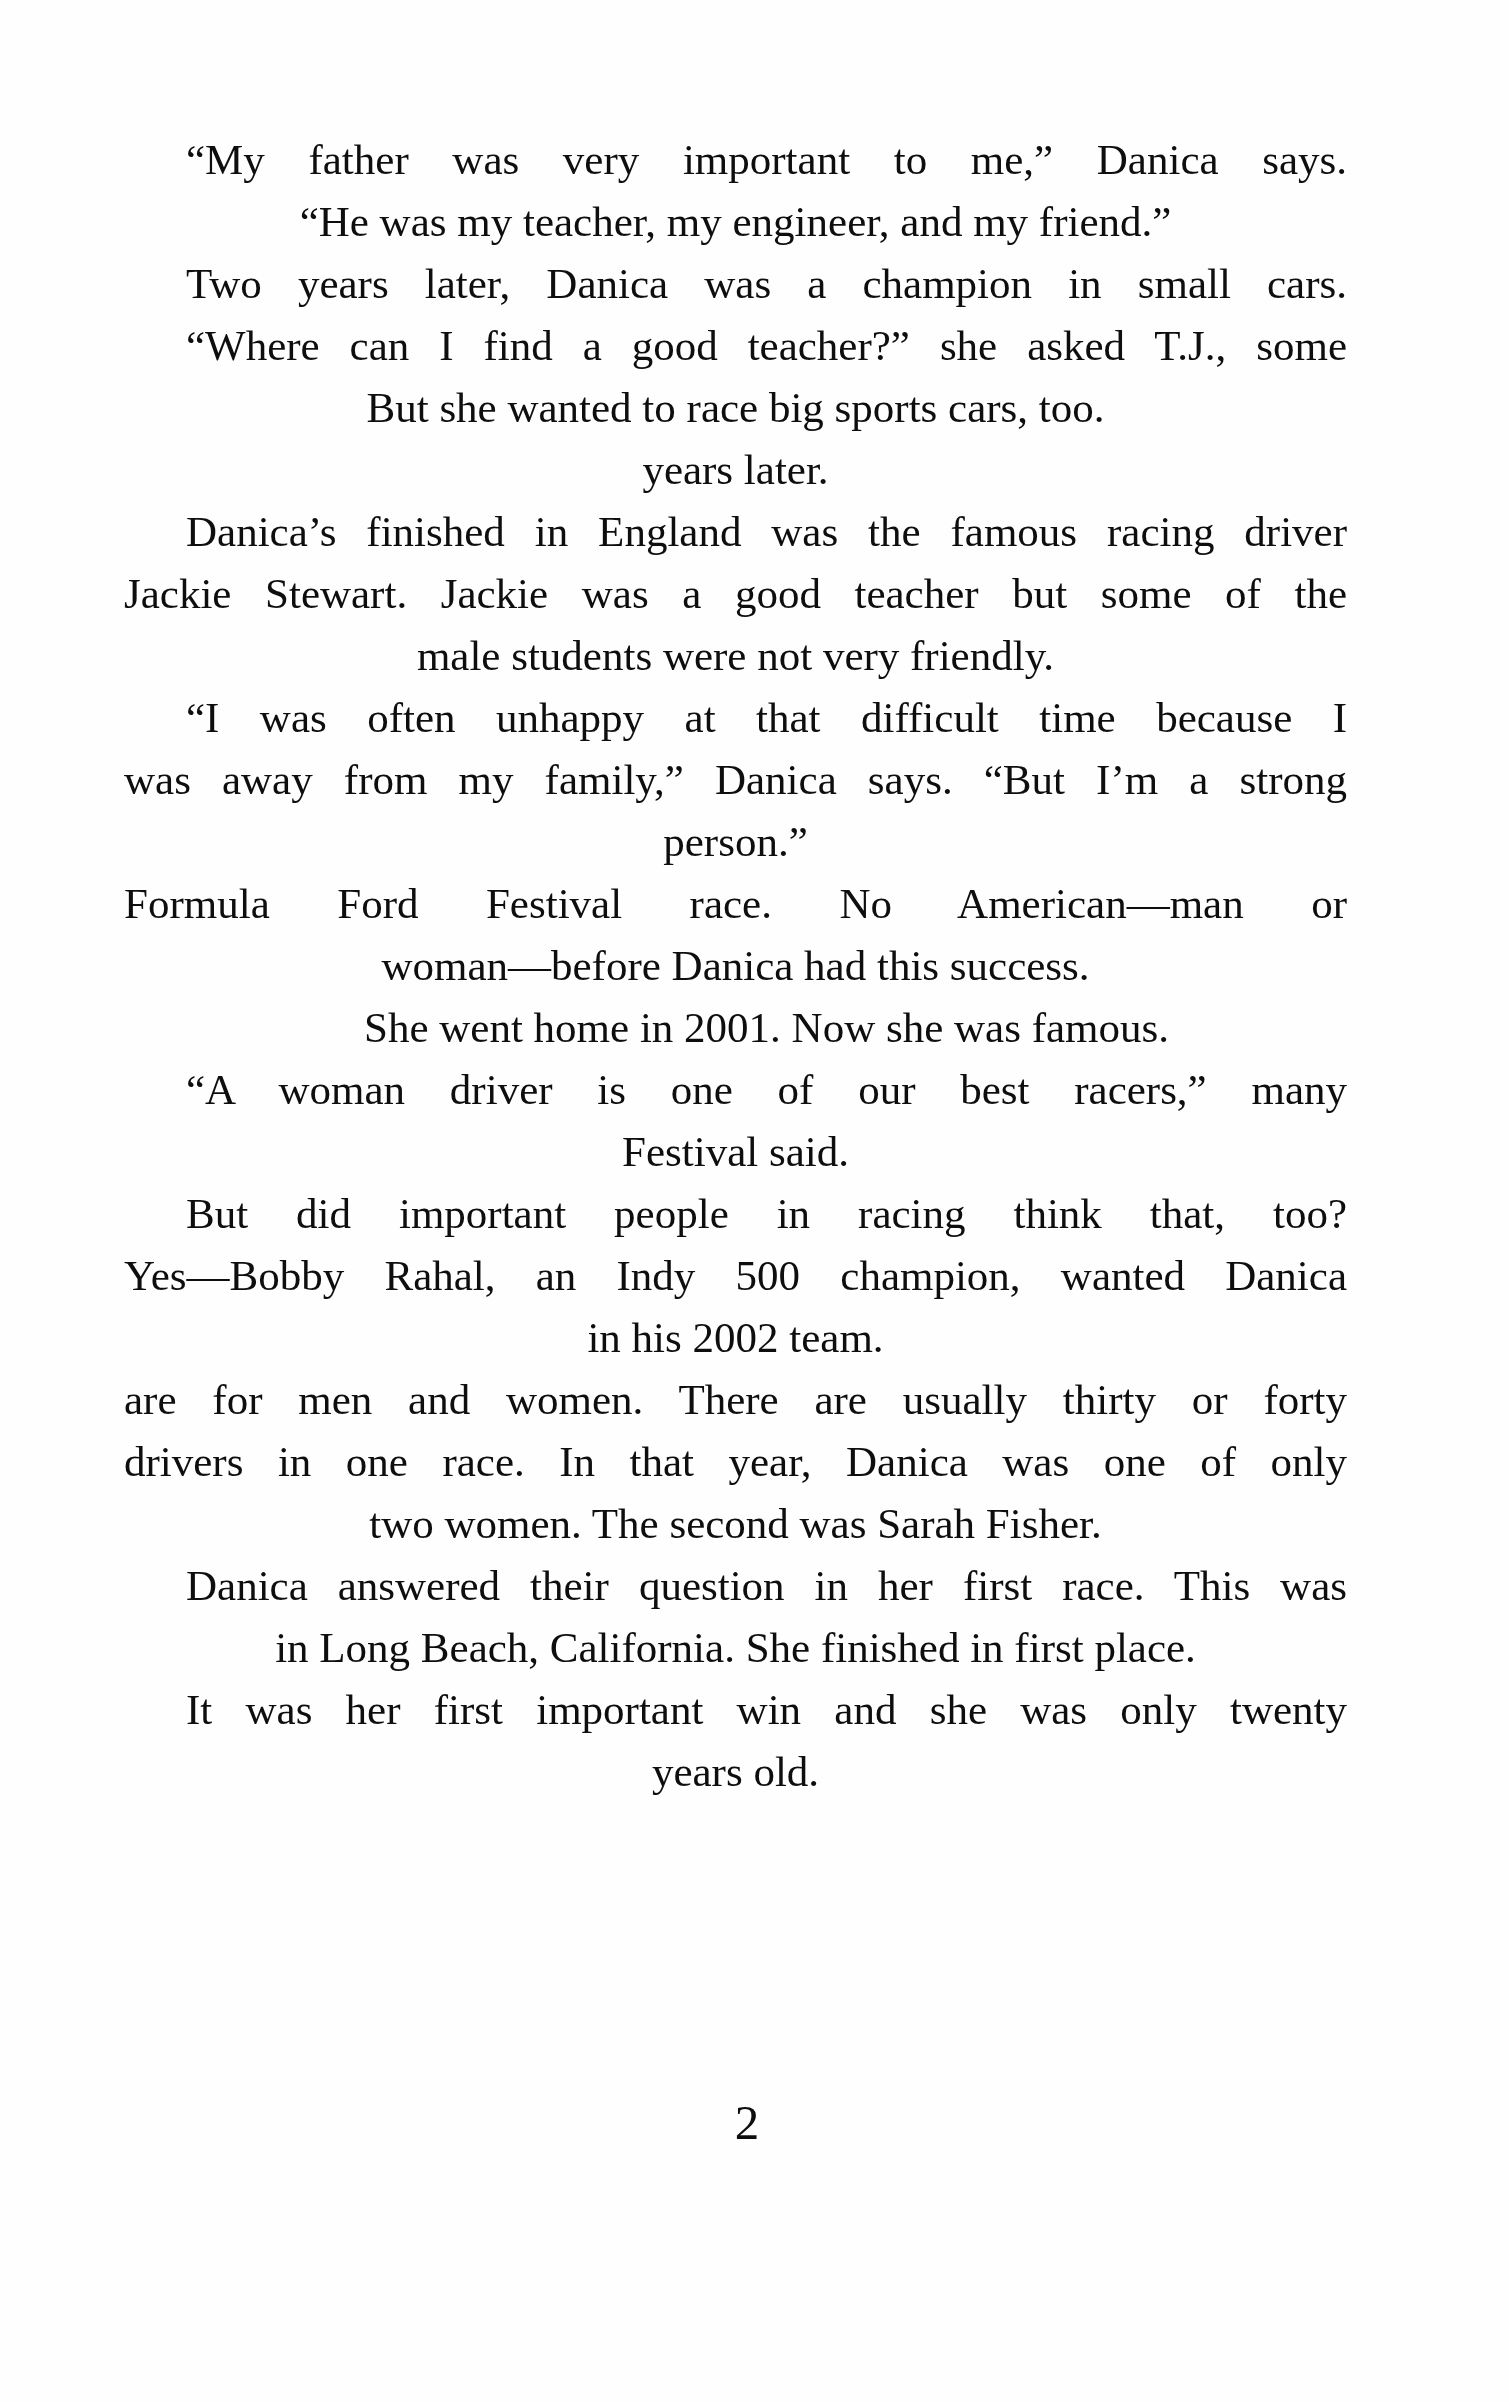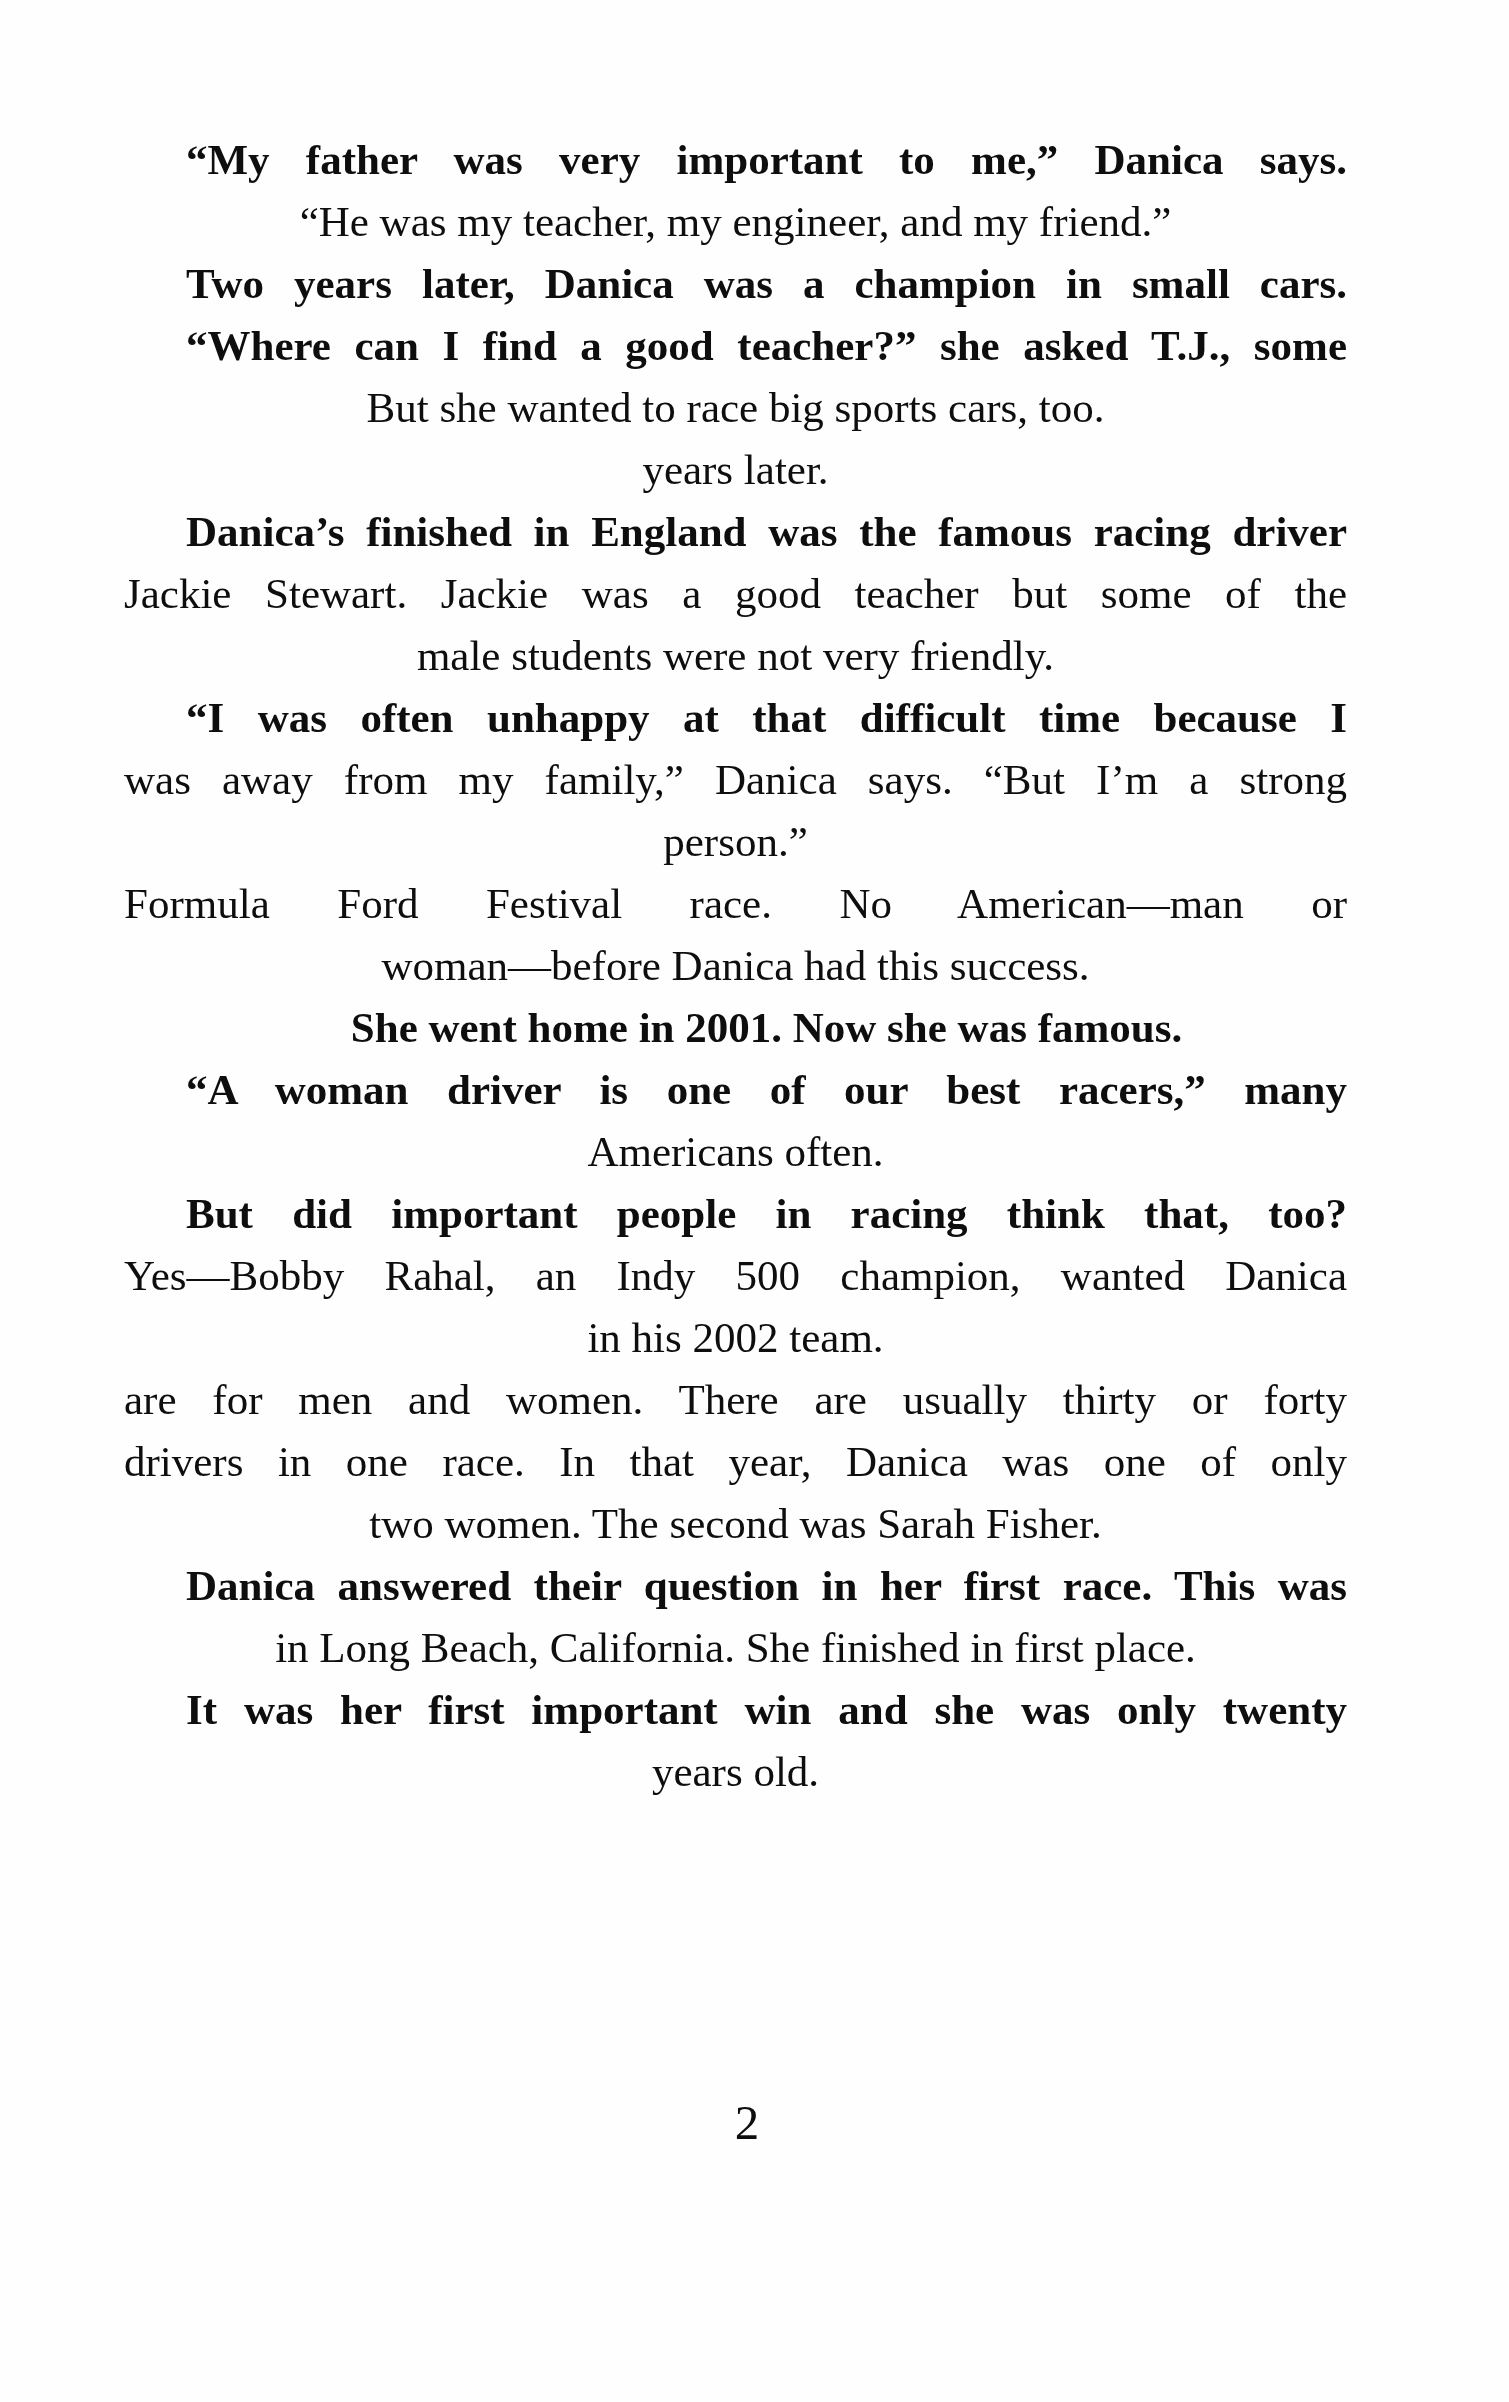--- a/index.html
+++ b/index.html
@@ -31,21 +31,20 @@
     min-height: 62px;
   }
   
   .just {
     text-align: justify;
     text-align-last: justify;
   }
   
   .ind {
     padding-left: 62px;
-    font-weight: bold;
   }
   .pagenum {
     position: absolute;
     top: 2094px;
     left: 0;
     width: 1494px; 
     text-align: center;
     font-size: 49px;
     line-height: 58px;
   }
@@ -64,21 +63,21 @@
     <p class="ln ind just">Danica’s finished in England was the famous racing driver</p>
     <p class="ln just">Jackie Stewart. Jackie was a good teacher but some of the</p>
     <p class="ln">male students were not very friendly.</p>
     <p class="ln ind just">“I was often unhappy at that difficult time because I</p>
     <p class="ln just">was away from my family,” Danica says. “But I’m a strong</p>
     <p class="ln">person.”</p>
     <p class="ln just">Formula Ford Festival race. No American—man or</p>
     <p class="ln">woman—before Danica had this success.</p>
     <p class="ln ind">She went home in 2001. Now she was famous.</p>
     <p class="ln ind just">“A woman driver is one of our best racers,” many</p>
-    <p class="ln">Americans often.</p>
+    <p class="ln">Festival said.</p>
     <p class="ln ind just">But did important people in racing think that, too?</p>
     <p class="ln just">Yes—Bobby Rahal, an Indy 500 champion, wanted Danica</p>
     <p class="ln">in his 2002 team.</p>
     <p class="ln just">are for men and women. There are usually thirty or forty</p>
     <p class="ln just">drivers in one race. In that year, Danica was one of only</p>
     <p class="ln">two women. The second was Sarah Fisher.</p>
     <p class="ln ind just">Danica answered their question in her first race. This was</p>
     <p class="ln">in Long Beach, California. She finished in first place.</p>
     <p class="ln ind just">It was her first important win and she was only twenty</p>
     <p class="ln">years old.</p>

